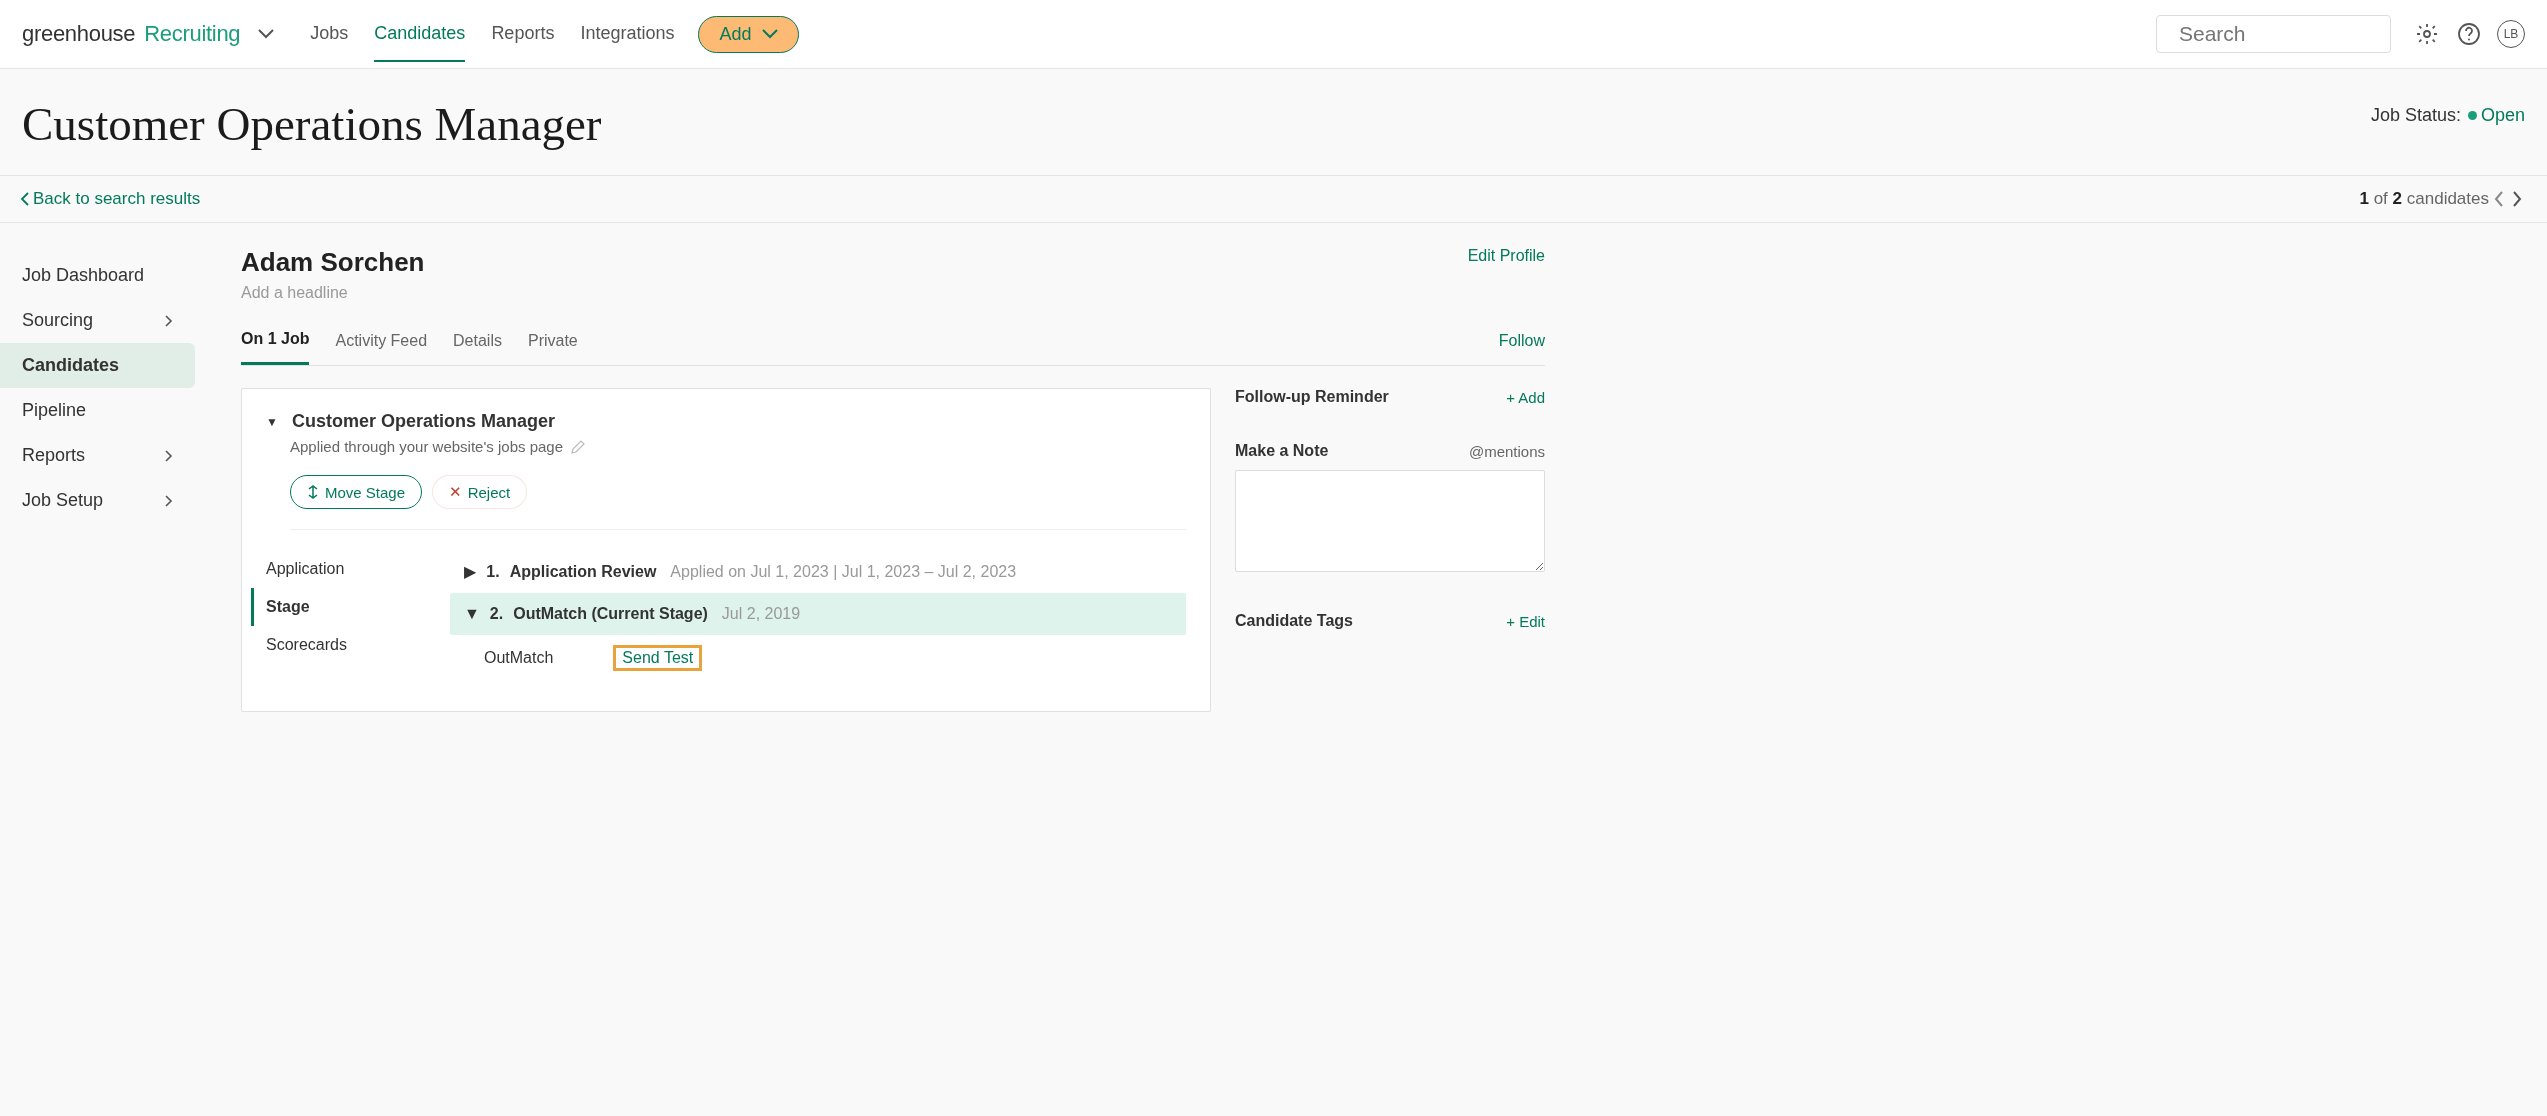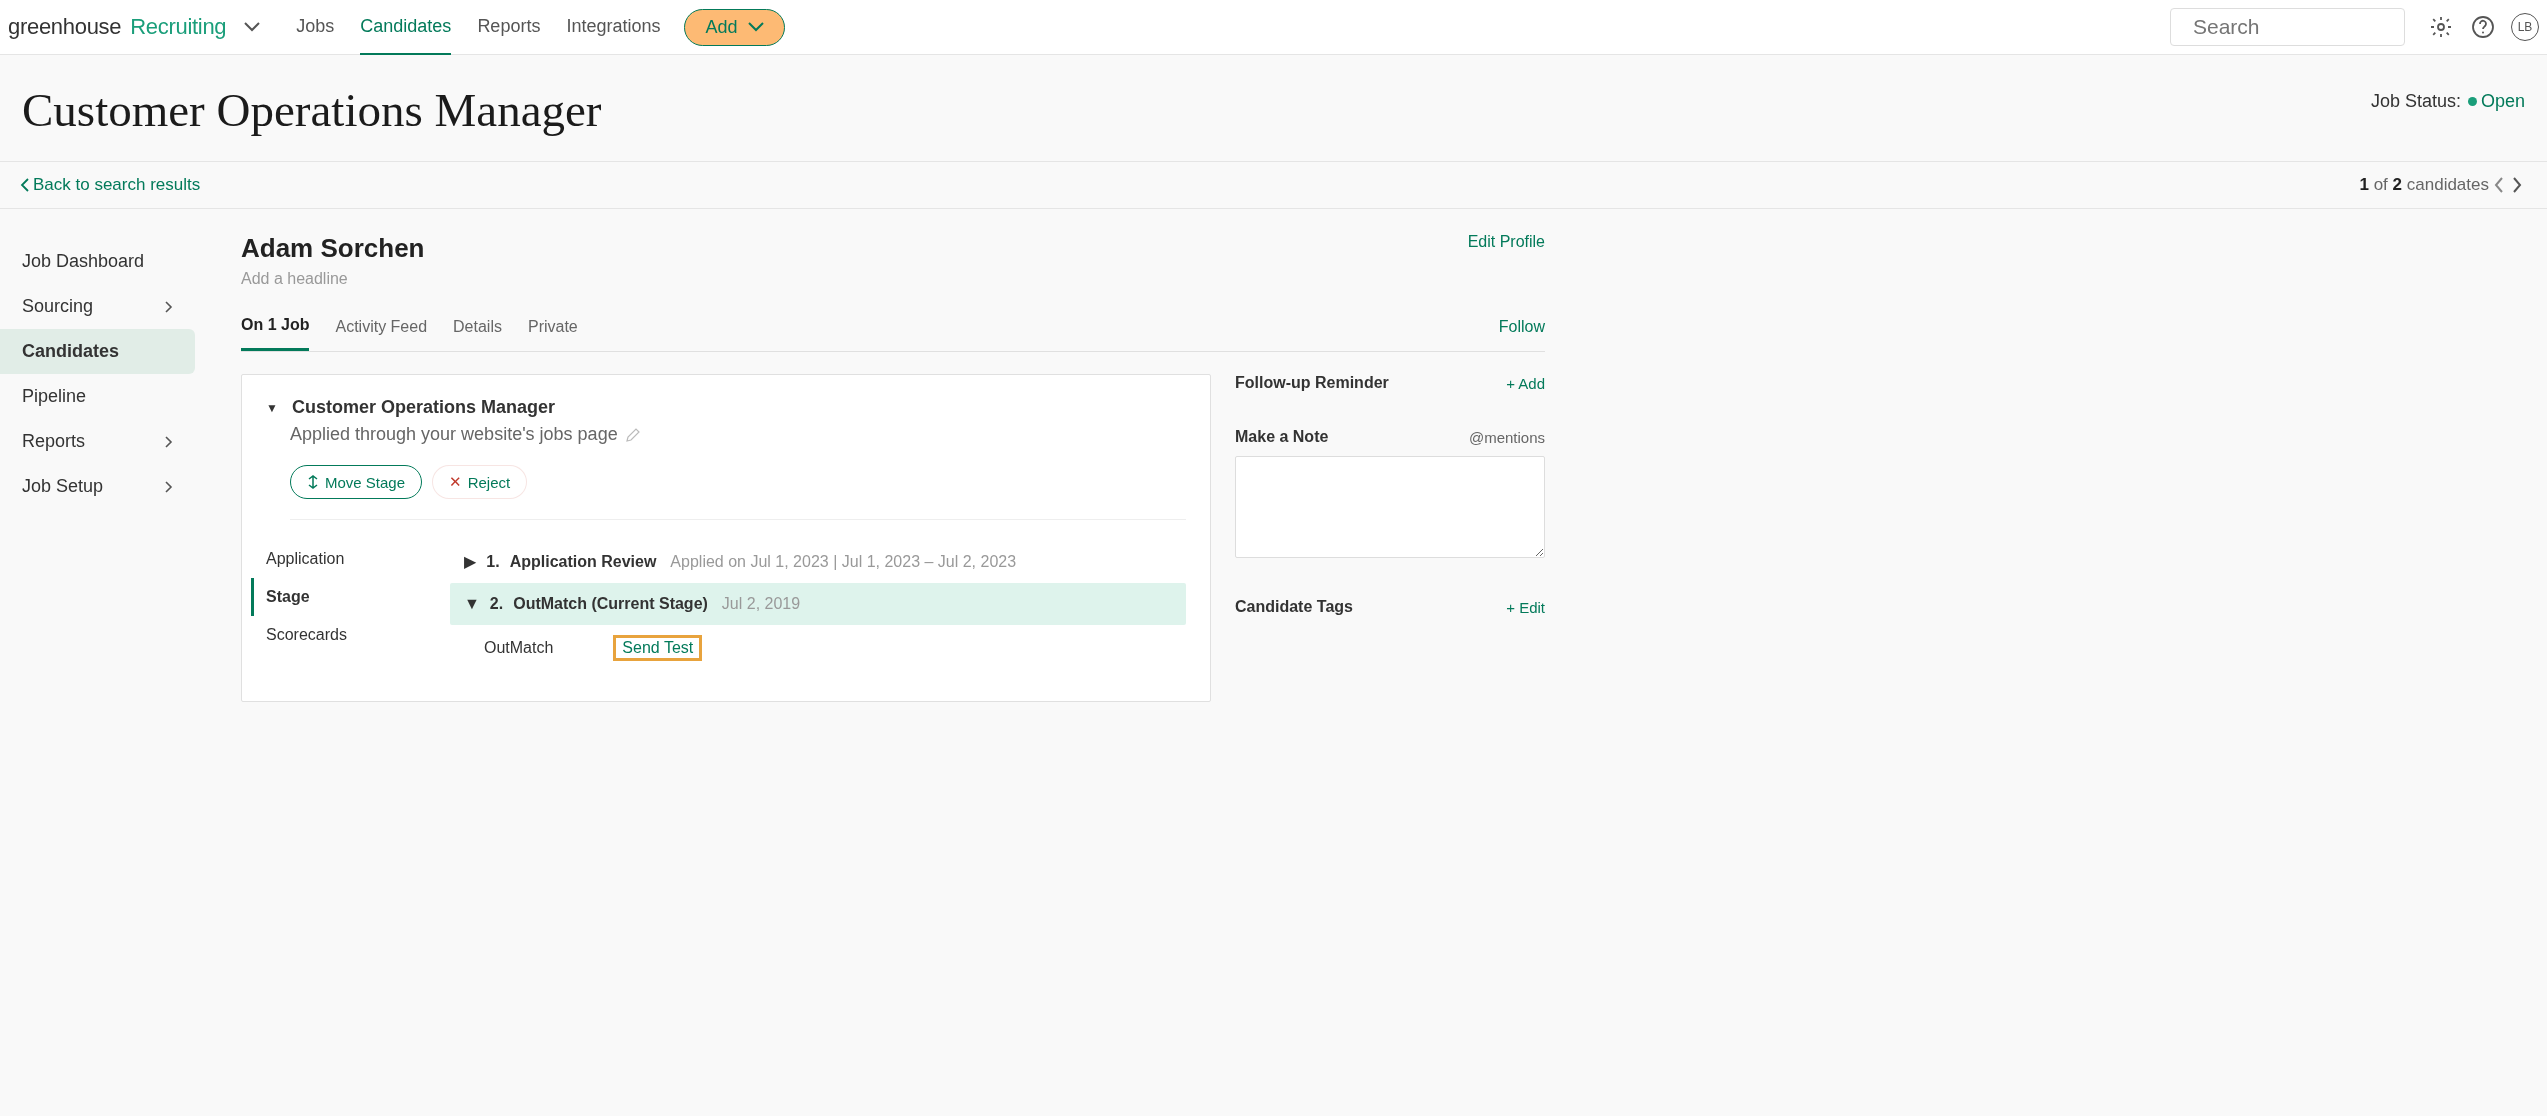--- a/index.html
+++ b/index.html
@@ -1,19 +1,19 @@
 <!DOCTYPE html>
 <html><head>
 <meta charset="utf-8">
 <style>
 * { box-sizing: border-box; margin: 0; padding: 0; }
 body { font-family: -apple-system, BlinkMacSystemFont, "Segoe UI", Helvetica, Arial, sans-serif; background: #f9f9f9; color: #333; }
 
 
-.topbar { background: #fff; border-bottom: 1px solid #e5e5e5; height: 55px; display: flex; align-items: center; padding: 0 8px; }
+.topbar { background: #fff; border-bottom: 1px solid #e5e5e5; height: 69px; display: flex; align-items: center; padding: 0 22px; }
 .logo-wrap { display: flex; align-items: center; gap: 8px; margin-right: 36px; cursor: pointer; }
 .logo-greenhouse { font-size: 22px; font-weight: 400; color: #333; letter-spacing: -0.3px; }
 .logo-recruiting { font-size: 22px; font-weight: 400; color: #1a9e7a; letter-spacing: -0.3px; margin-left: 1px; }
 .logo-caret { margin-left: 10px; }
 .topnav { display: flex; gap: 26px; }
 .topnav-item { font-size: 18px; color: #555; cursor: pointer; padding: 16px 0; }
 .topnav-item.active { color: #037a5a; border-bottom: 2px solid #037a5a; font-weight: 500; }
 .add-btn { margin-left: 24px; border: 1.5px solid #037a5a; border-radius: 20px; padding: 7px 20px; color: #037a5a; font-size: 18px; display: flex; align-items: center; gap: 10px; cursor: pointer; background: #fdba74; }
 .topbar-spacer { flex: 1; }
 .search-box { display: flex; align-items: center; border: 1px solid #ddd; border-radius: 4px; padding: 6px 12px; width: 235px; }
@@ -53,21 +53,21 @@
 .tab.active { color: #222; font-weight: 700; border-bottom: 3px solid #037a5a; }
 .follow { margin-left: auto; color: #037a5a; font-size: 16px; cursor: pointer; padding-bottom: 14px; }
 
 .two-col { display: flex; gap: 24px; margin-top: 22px; }
 .card { background: #fff; border: 1px solid #e0e0e0; border-radius: 2px; flex: 1; padding: 22px 24px 30px; max-width: 970px; }
 .right-rail { width: 310px; }
 
 .job-title-row { display: flex; align-items: center; gap: 14px; }
 .caret-toggle { cursor: pointer; font-size: 12px; }
 .job-name { font-size: 18px; font-weight: 700; }
-.applied-row { color: #666; font-size: 18px; margin-left: 24px; margin-top: 6px; display: flex; align-items: center; gap: 7px; }
+.applied-row { color: #666; font-size: 15px; margin-left: 24px; margin-top: 6px; display: flex; align-items: center; gap: 7px; }
 .pencil { color: #bbb; cursor: pointer; }
 .action-row { margin: 20px 0 0 24px; display: flex; gap: 10px; padding-bottom: 20px; border-bottom: 1px solid #eee; }
 .pill-btn { border: 1.5px solid #037a5a; color: #037a5a; background: #fff; border-radius: 18px; padding: 7px 16px; font-size: 15px; cursor: pointer; display: flex; align-items: center; gap: 6px; }
 .pill-btn.reject { border-color: #c0392b22; }
 .reject .x { color: #c0392b; }
 
 .stage-area { display: flex; margin-top: 20px; }
 .stage-left { width: 184px; }
 .stage-left-item { padding: 10px 0; font-size: 16px; color: #333; cursor: pointer; }
 .stage-left-item.sel { font-weight: 700; border-left: 3px solid #037a5a; padding-left: 12px; margin-left: -15px; }

